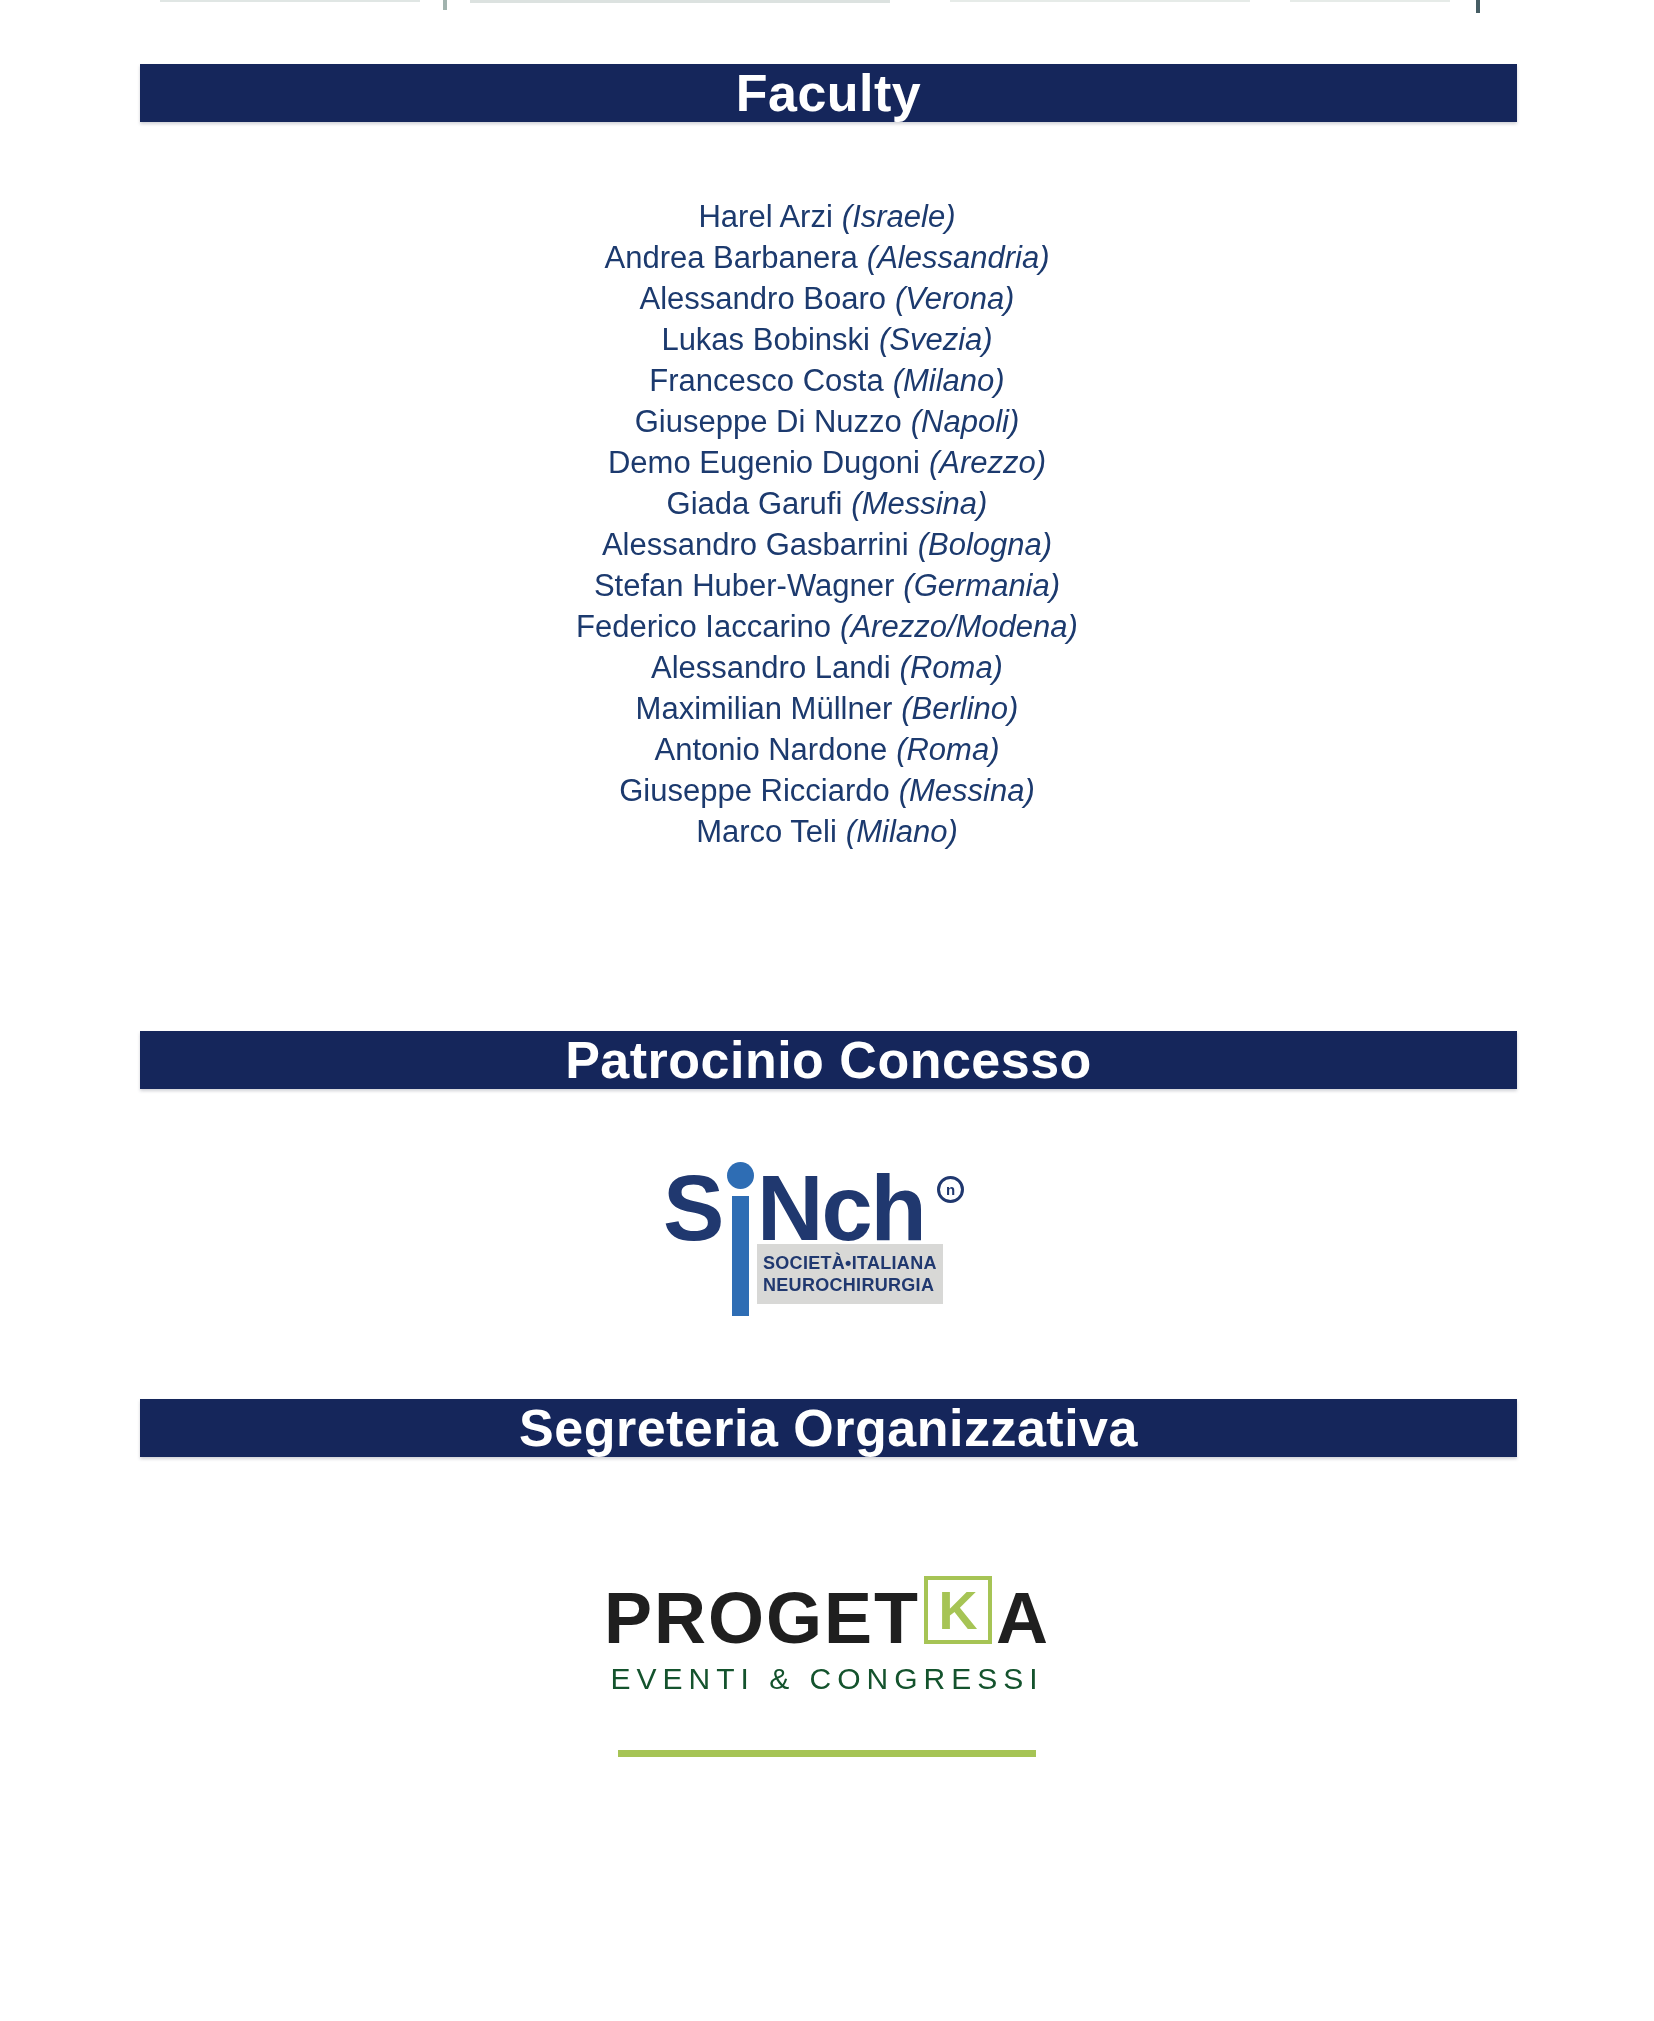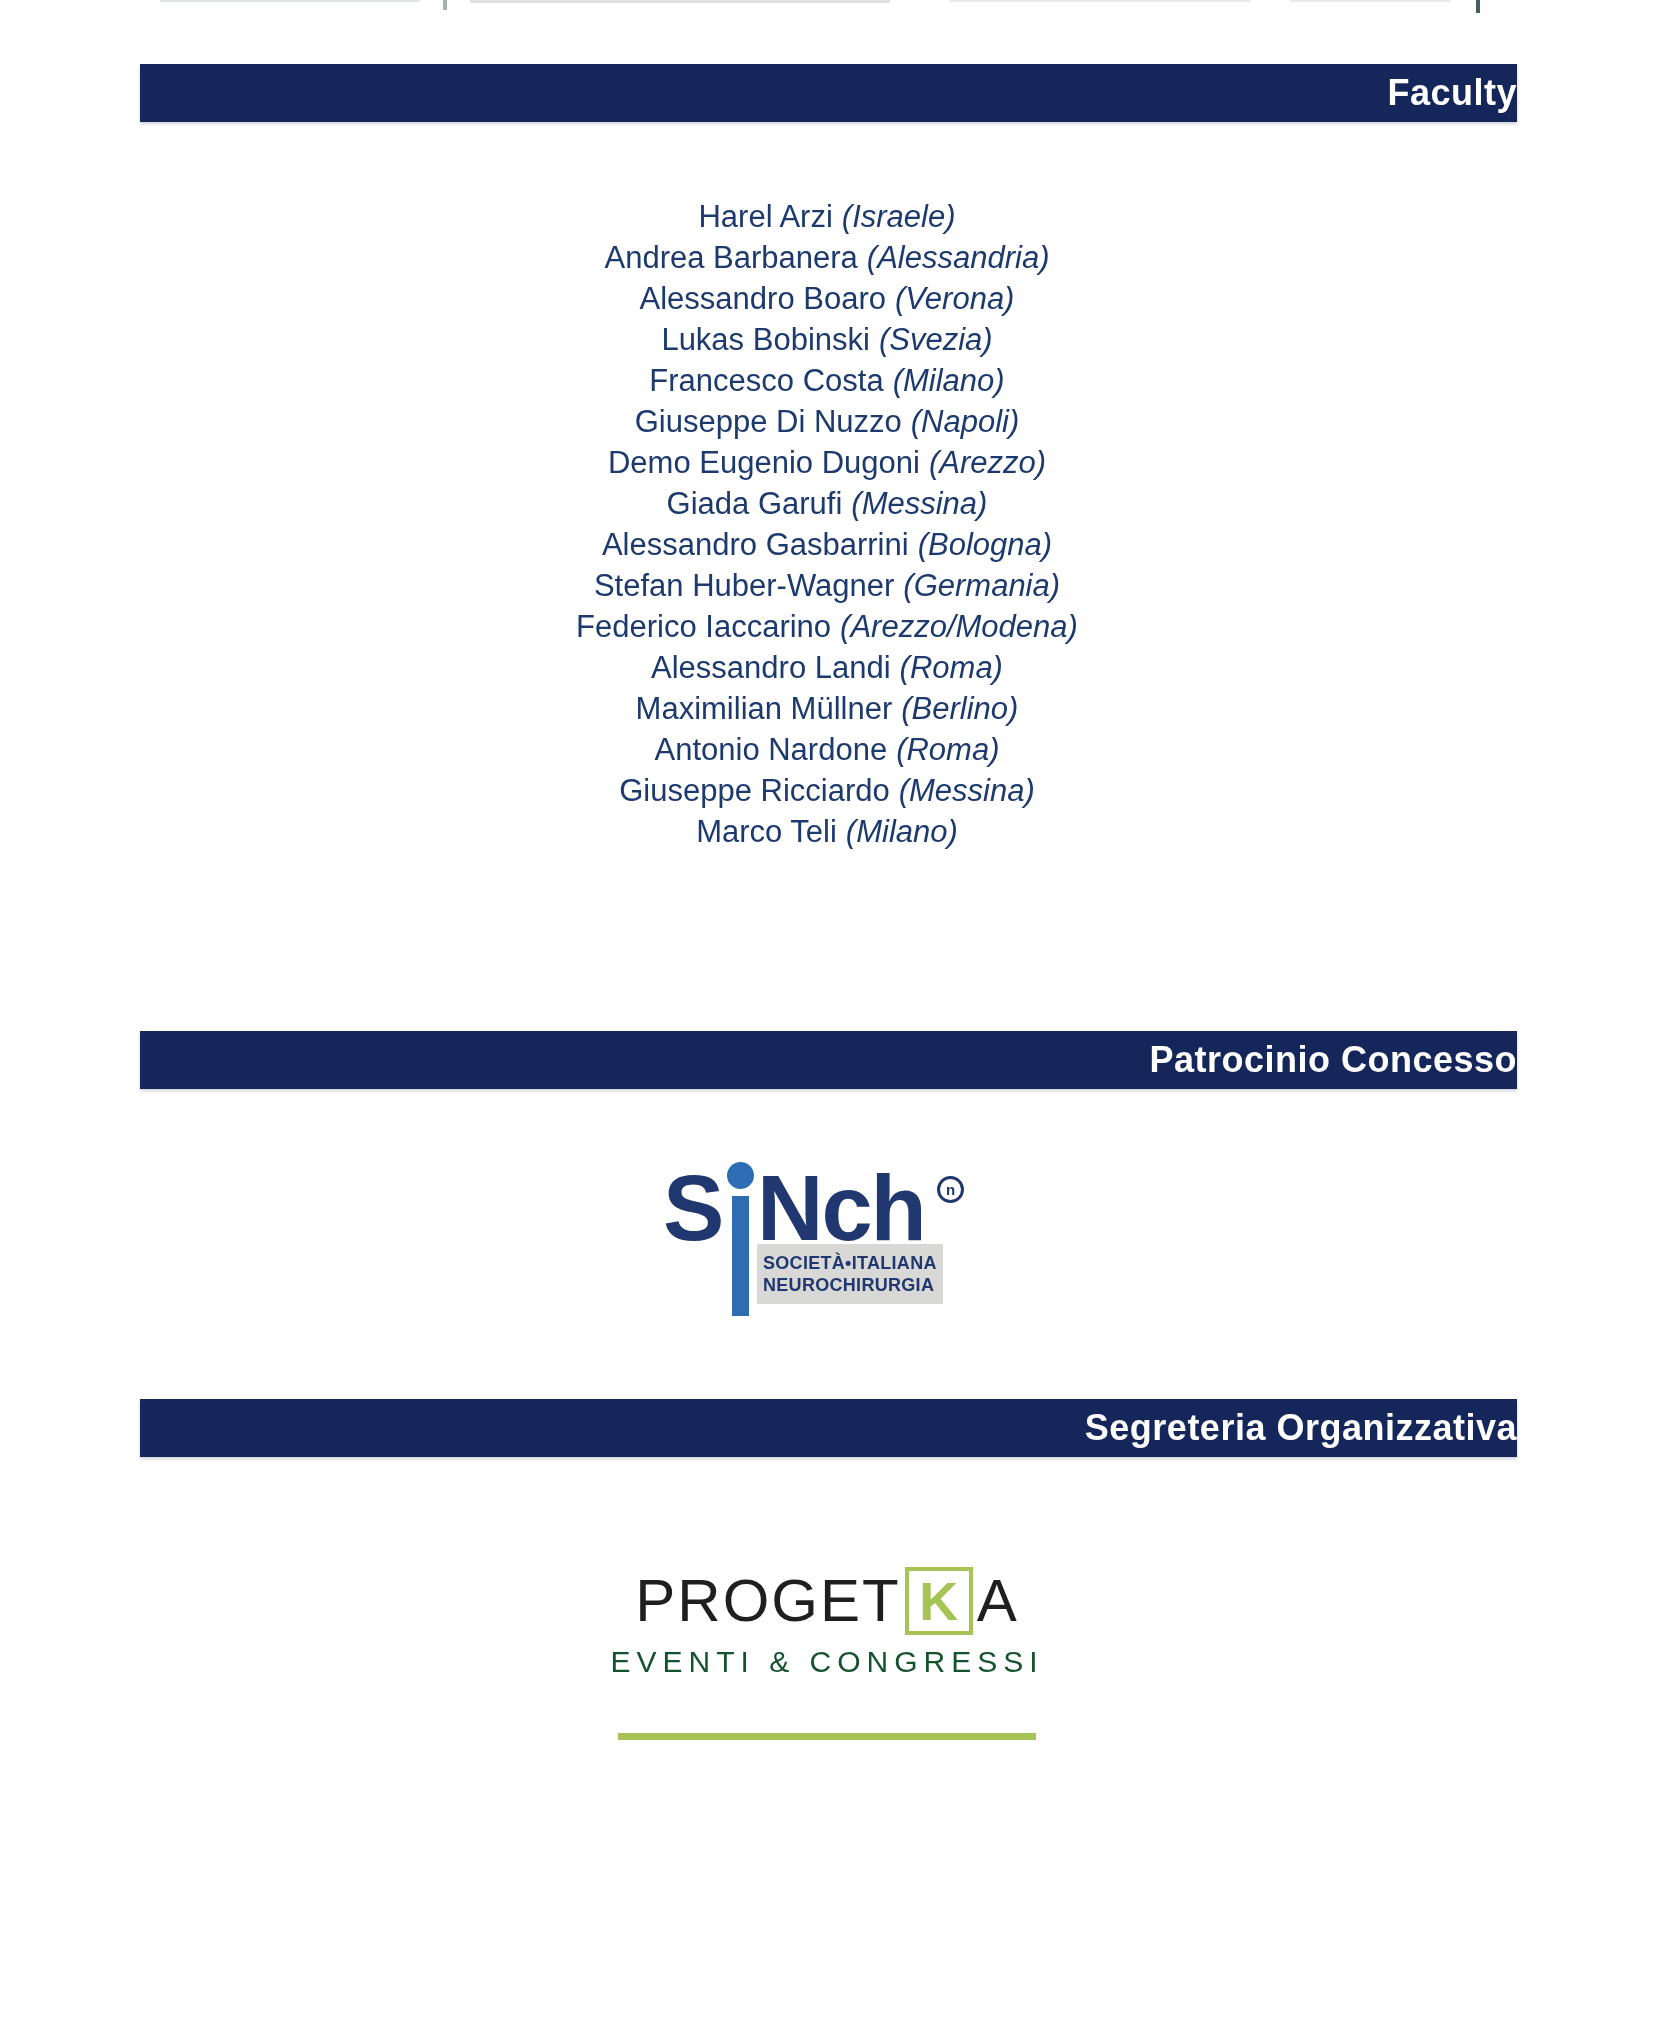--- a/index.html
+++ b/index.html
@@ -18,22 +18,22 @@
   .a-d3{left:950px;top:0;width:300px;height:2px;opacity:.45;}
   .a-d4{left:1290px;top:0;width:160px;height:2px;opacity:.45;}
   .a-tick{left:443px;top:0;width:4px;height:10px;background:#8aa09a;opacity:.8;}
   .a-line{left:1476px;top:0;width:4px;height:13px;background:#3c545c;opacity:.95;}
 
   
   .bar{
     position:absolute;left:140px;width:1377px;height:58px;
     background:var(--bar-navy,#15265b);
     color:#ffffff;
-    display:flex;align-items:center;justify-content:flex-end;
-    font-weight:bold;font-size:36px;letter-spacing:.5px;
+    display:flex;align-items:center;justify-content:center;
+    font-weight:bold;font-size:52px;letter-spacing:.5px;
     box-shadow:0 2px 3px rgba(90,95,110,.28);
   }
   .bar-faculty{top:64px;}
   .bar-patrocinio{top:1031px;}
   .bar-segreteria{top:1399px;}
 
   
   .members{
     position:absolute;top:196px;left:0;width:100%;
     text-align:center;
@@ -76,21 +76,21 @@
     white-space:nowrap;
   }
 
   
   .progetka{
     position:absolute;top:1566px;left:0;width:100%;
     display:flex;flex-direction:column;align-items:center;
     color:var(--pk-black,#1f1f1f);
   }
   .pk-row{display:flex;align-items:center;}
-  .pk-text{font-size:60px;line-height:70px;font-weight:400;letter-spacing:2px;}
+  .pk-text{font-size:72px;line-height:70px;font-weight:700;letter-spacing:2px;margin-top:17px;}
   .pk-k{
     width:68px;height:68px;margin:0 4px;box-sizing:border-box;
     border:4px solid var(--pk-green,#a6c455);
     color:var(--pk-green,#a6c455);
     font-size:54px;font-weight:bold;
     display:flex;align-items:center;justify-content:center;
   }
   .pk-sub{margin-top:9px;font-size:30px;letter-spacing:6px;color:#14532d;}
   .pk-rule{margin-top:54px;width:418px;height:7px;background:var(--pk-green,#a6c455);}
 </style>

